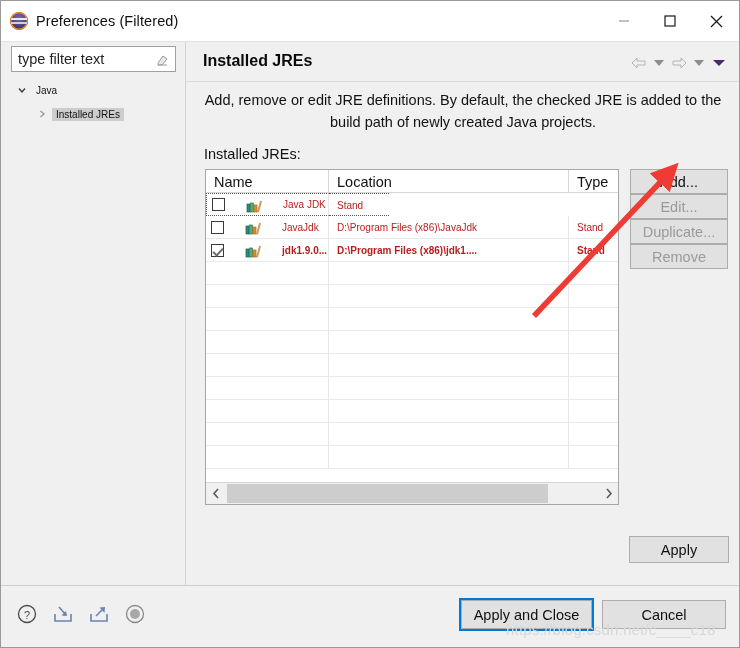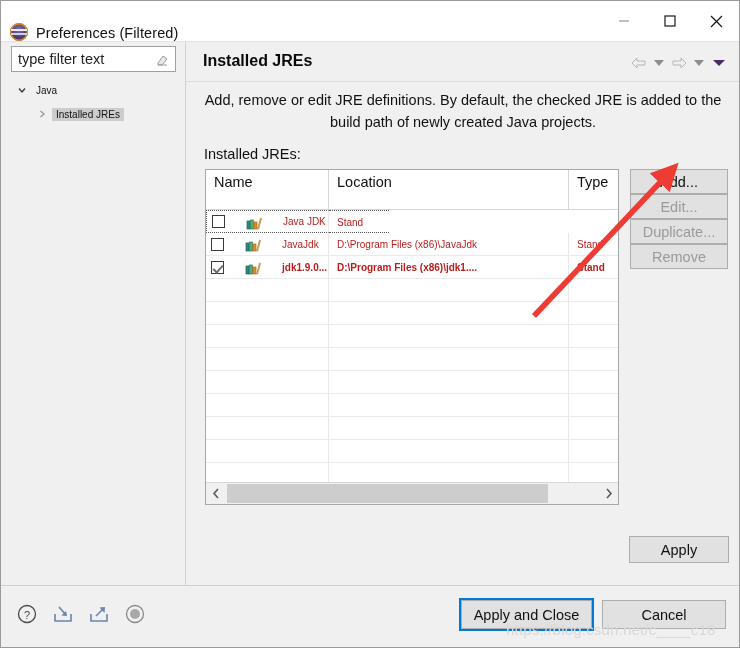--- a/index.html
+++ b/index.html
@@ -16,21 +16,21 @@
     background: #f0f0f0;
     border: 1px solid #9a9a9a;
     overflow: hidden;
   }
 
   
   .titlebar {
     position: absolute; left: 0; top: 0;
     width: 738px; height: 40px;
     background: #ffffff;
-    display: flex; align-items: flex-end;
+    display: flex; align-items: center;
   }
   .title-icon {
     margin-left: 9px; margin-right: 8px;
     width: 18px; height: 18px;
     position: relative; flex: none;
   }
   .title-icon .ring {
     position: absolute; left: 0; top: 0;
     width: 18px; height: 18px; border-radius: 50%;
     background: radial-gradient(circle at 50% 35%, #7b6fa8 0%, #4b3f73 55%, #2d2550 100%);
@@ -132,21 +132,21 @@
 
   
   .table-wrap {
     position: absolute; left: 19px; top: 127px;
     width: 414px; height: 336px;
     background: #ffffff;
     border: 1px solid #a6a6a6;
     overflow: hidden;
   }
   .thead {
-    display: flex; height: 40px;
+    display: flex; height: 23px;
     background: #ffffff;
     border-bottom: 1px solid #d6d6d6;
   }
   .th {
     font-size: 14.5px; color: #111;
     padding-left: 8px; line-height: 24px;
     border-right: 1px solid #d6d6d6;
     overflow: hidden; white-space: nowrap;
   }
   .c-name { width: 123px; flex: none; }

